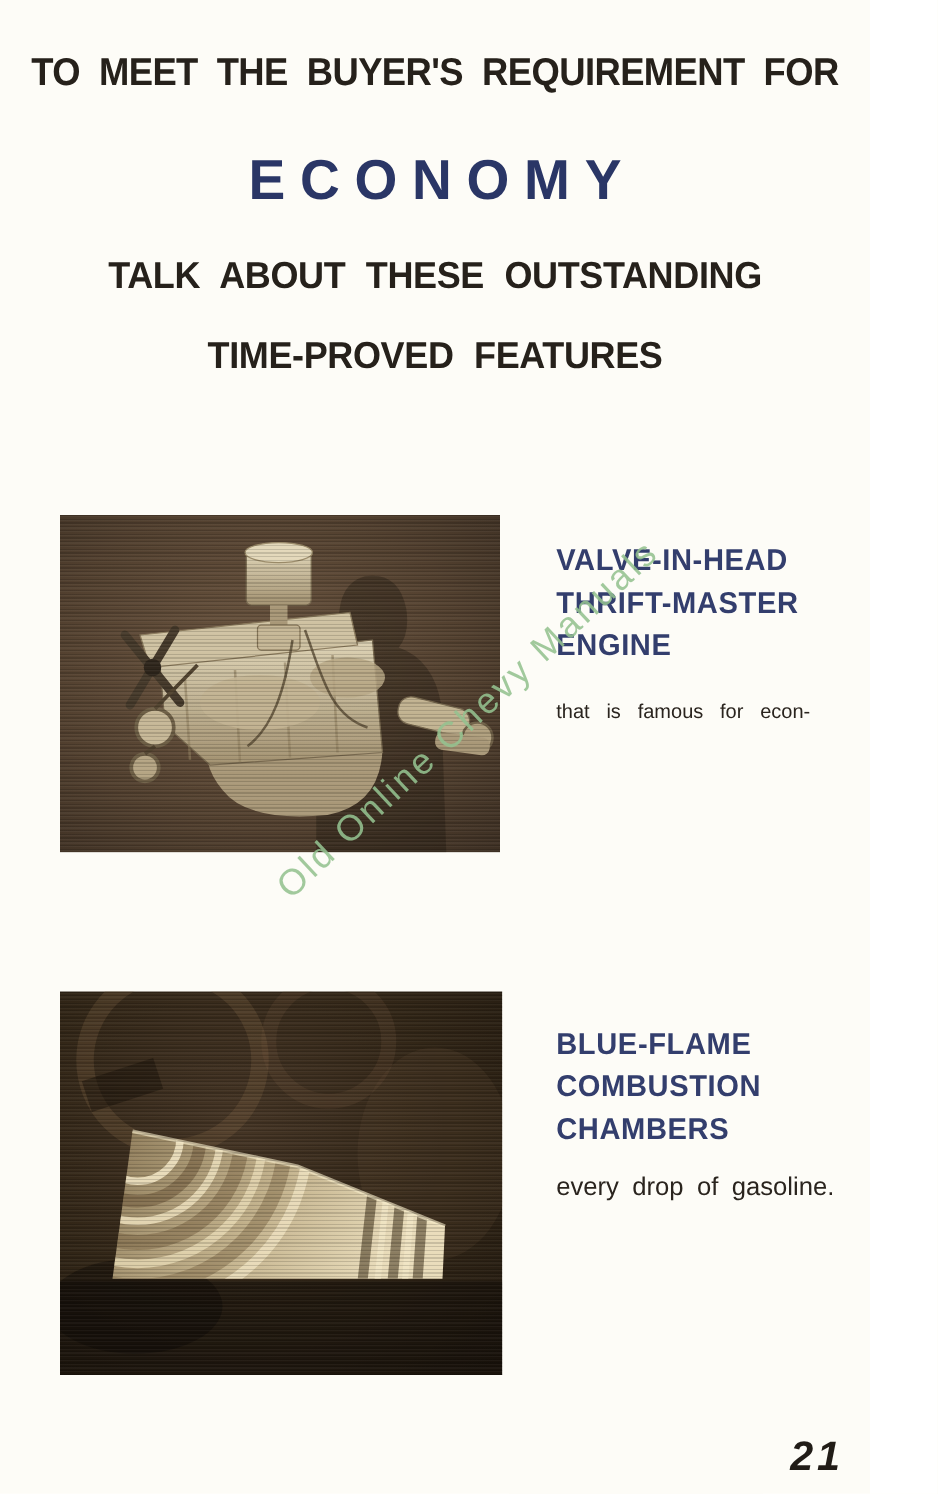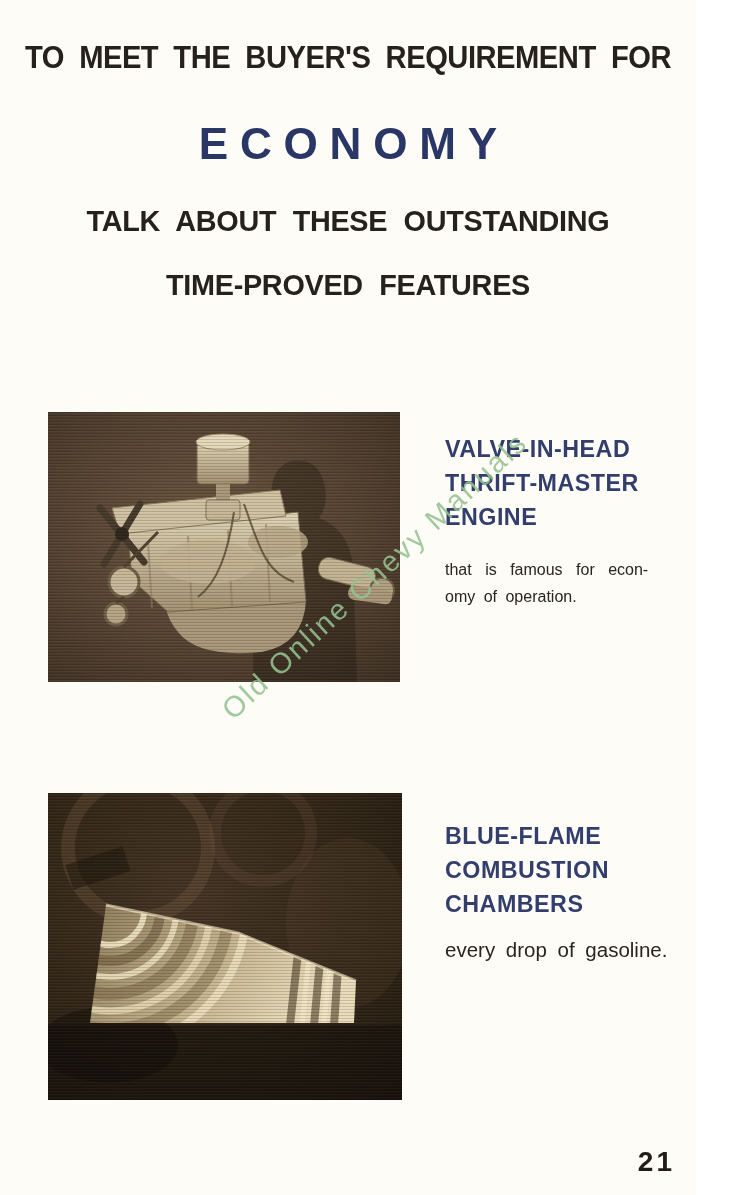--- a/index.html
+++ b/index.html
@@ -55,21 +55,21 @@
     position:absolute;left:238px;top:693px;
     font-size:29px;letter-spacing:2.5px;white-space:nowrap;
     color:rgba(148,194,143,.88);
     transform:rotate(-43deg);transform-origin:left bottom;
     z-index:6;pointer-events:none;
   }
 
   
   .page-num{
     position:absolute;right:21px;top:1146px;
-    font-size:28px;font-weight:bold;letter-spacing:3px;color:#211c17;
+    font-size:33px;font-weight:bold;letter-spacing:3px;color:#211c17;font-style:italic;
   }
 </style>
 </head>
 <body>
 
 <div class="page">
 
   <div class="h-line h1">TO MEET THE BUYER'S REQUIREMENT FOR</div>
   <div class="h-line economy">ECONOMY</div>
   <div class="h-line h2">TALK ABOUT THESE OUTSTANDING</div>
@@ -123,21 +123,20 @@
       <path d="M196 92 C210 130 216 160 246 170 M186 100 C180 140 170 170 150 185" stroke="#564832" stroke-width="2" fill="none" opacity=".8"></path>
     </svg>
   </div>
 
   <div class="caption caption1">
     <div class="cap-h">VALVE-IN-HEAD</div>
     <div class="cap-h">THRIFT-MASTER</div>
     <div class="cap-h">ENGINE</div>
     <div class="cap-body">
       <div class="bl1"><span>that is famous for econ-</span><em></em><span></span></div>
-      <div class="bl2">omy of operation.</div>
     </div>
   </div>
 
   <div class="photo photo2">
     <svg viewBox="0 0 354 307" preserveAspectRatio="none" aria-hidden="true">
       <defs>
         <radialGradient id="pbg2" cx="40%" cy="35%" r="85%">
           <stop offset="0" stop-color="#453525"></stop>
           <stop offset=".55" stop-color="#322617"></stop>
           <stop offset="1" stop-color="#231a10"></stop>

